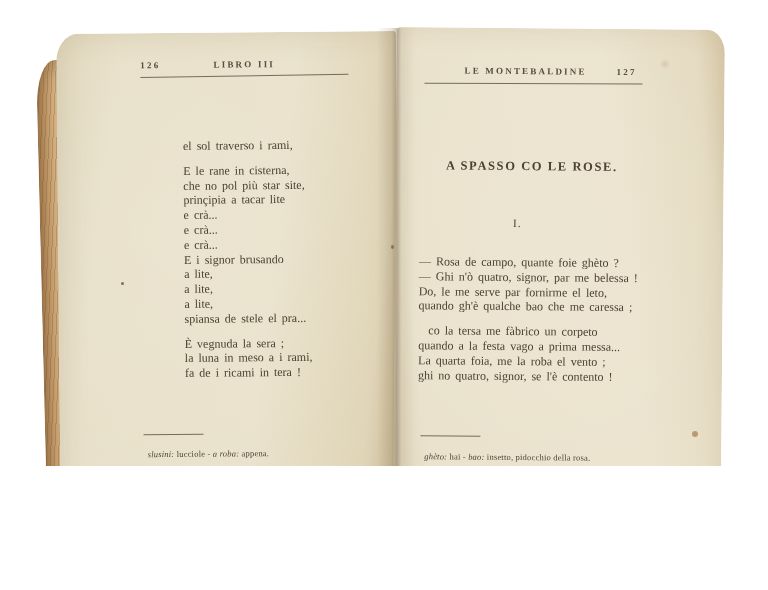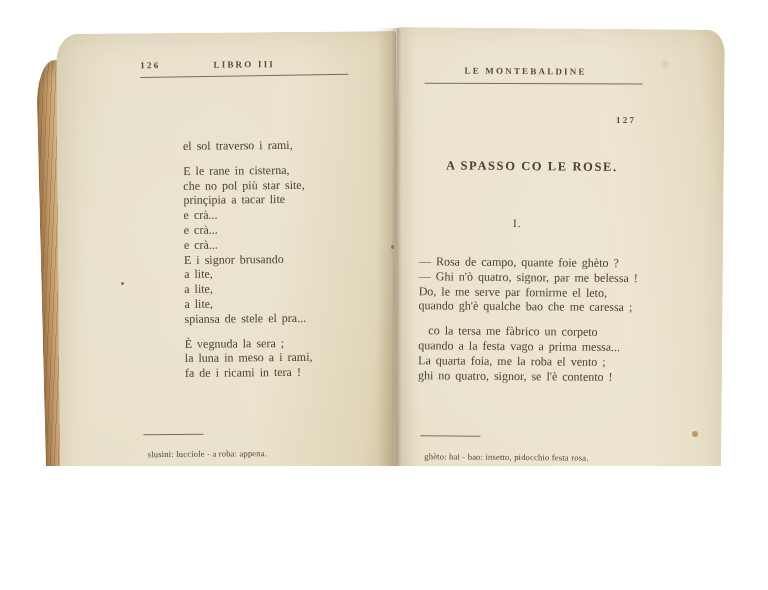--- a/index.html
+++ b/index.html
@@ -58,36 +58,36 @@
   .stain-c{left:121px;top:282px;width:3px;height:3px;background:rgba(80,62,40,.7);}
   .stain-d{left:391px;top:245px;width:3px;height:4px;background:rgba(96,72,44,.6);}
   .stain-e{left:660px;top:60px;width:10px;height:8px;border-radius:50%;
     background:radial-gradient(circle,rgba(160,110,60,.25),rgba(160,110,60,0) 70%);filter:blur(1px);}
 
   
   .pagehead{font-size:9px;letter-spacing:2.2px;font-weight:bold;color:#544c3c;}
   .pline{font-size:12px;line-height:14.8px;color:#4a4232;white-space:pre-wrap;word-spacing:2px;}
   .stanza{margin-bottom:10px;}
   .footnote{font-size:8.5px;color:#4a4232;letter-spacing:.2px;}
-  .footnote .it{}
+  .footnote .it{font-style:italic;}
   .rule{border-top:1.2px solid rgba(72,62,46,.72);height:0;}
 
   
   .lp-header{position:absolute;top:27px;left:84px;width:208px;height:20px;}
   .lp-num{position:absolute;left:0;top:0;}
   .lp-title{position:absolute;left:0;top:0;width:100%;text-align:center;}
   .lp-rule{position:absolute;top:43px;left:84px;width:208px;transform:rotate(-0.4deg);}
   .lp-poem{position:absolute;top:106px;left:126px;}
   .lp-footrule{position:absolute;top:401px;left:84px;width:60px;}
   .lp-footnote{position:absolute;top:416px;left:88px;}
 
   
   .rp-header{position:absolute;top:38px;left:28px;width:218px;height:20px;}
   .rp-title-head{position:absolute;left:36px;top:0;width:130px;text-align:center;}
-  .rp-num{position:absolute;right:6px;top:0;margin-top:48px;}
+  .rp-num{position:absolute;right:6px;top:0;}
   .rp-rule{position:absolute;top:55px;left:28px;width:218px;transform:rotate(-0.3deg);}
   .rp-title{position:absolute;top:131px;left:0;width:272px;text-align:center;
     font-size:12.5px;letter-spacing:1.6px;color:#4a4232;font-weight:600;}
   .rp-section{position:absolute;top:189px;left:0;width:244px;text-align:center;
     font-size:11px;letter-spacing:1px;color:#4a4232;}
   .rp-poem{position:absolute;top:227px;left:24px;}
   .rp-footrule{position:absolute;top:408px;left:27px;width:60px;}
   .rp-footnote{position:absolute;top:424px;left:31px;}
 </style>
 </head>
@@ -154,21 +154,21 @@
         </div>
         <div class="stanza">
           <div class="pline">  co la tersa me fàbrico un corpeto</div>
           <div class="pline">quando a la festa vago a prima messa...</div>
           <div class="pline">La quarta foia, me la roba el vento ;</div>
           <div class="pline">ghi no quatro, signor, se l'è contento !</div>
         </div>
       </div>
 
     <div class="rule rp-footrule"></div>
-    <div class="footnote rp-footnote"><span class="it">ghèto:</span><span> hai - </span><span class="it">bao:</span><span> insetto, pidocchio festa rosa.</span></div>
+    <div class="footnote rp-footnote"><span class="it">ghèto:</span><span> hai - </span><span class="it">bao:</span><span> insetto, pidocchio della rosa.</span></div>
   </div>
 
   <div class="gutter-shadow"></div>
 
   <div class="stain stain-a"></div>
   <div class="stain stain-b"></div>
   <div class="stain stain-c"></div>
   <div class="stain stain-d"></div>
   <div class="stain stain-e"></div>
 

